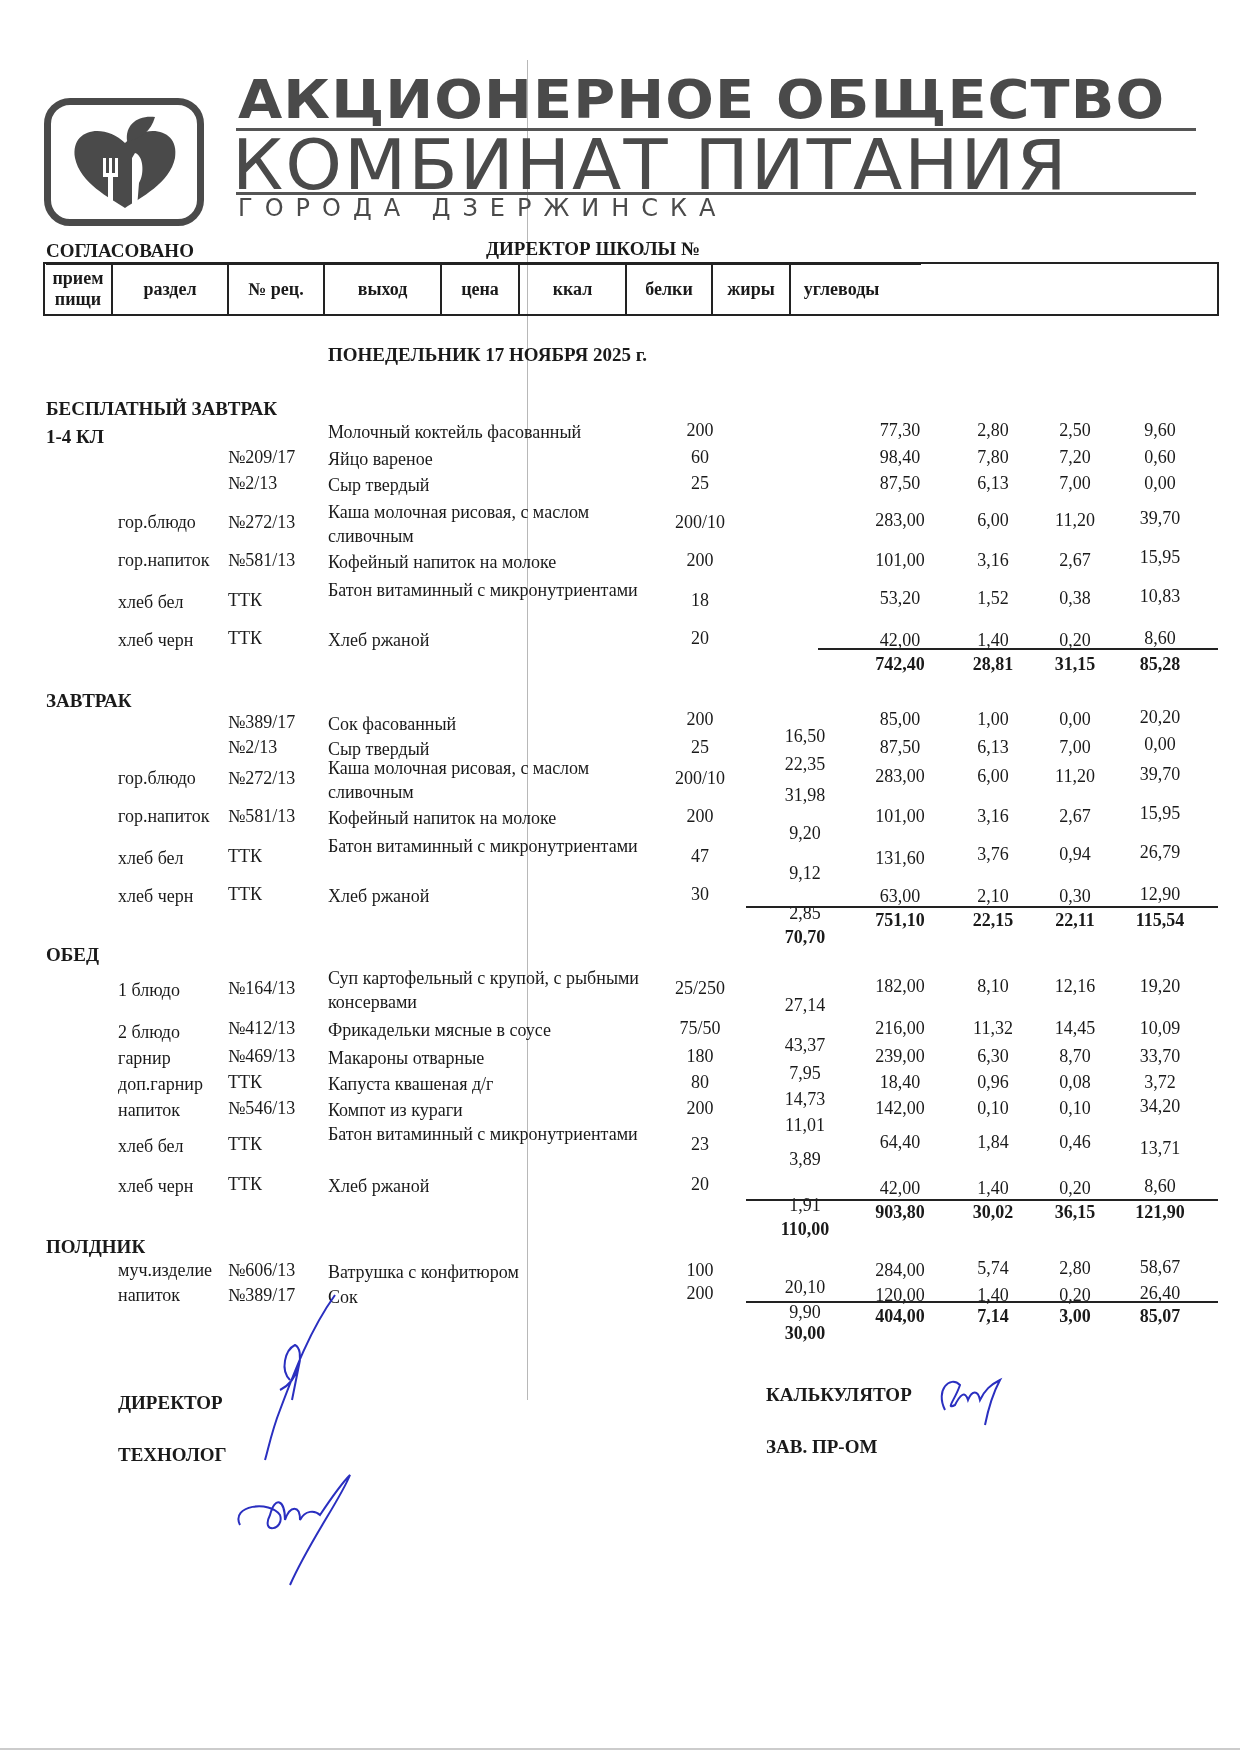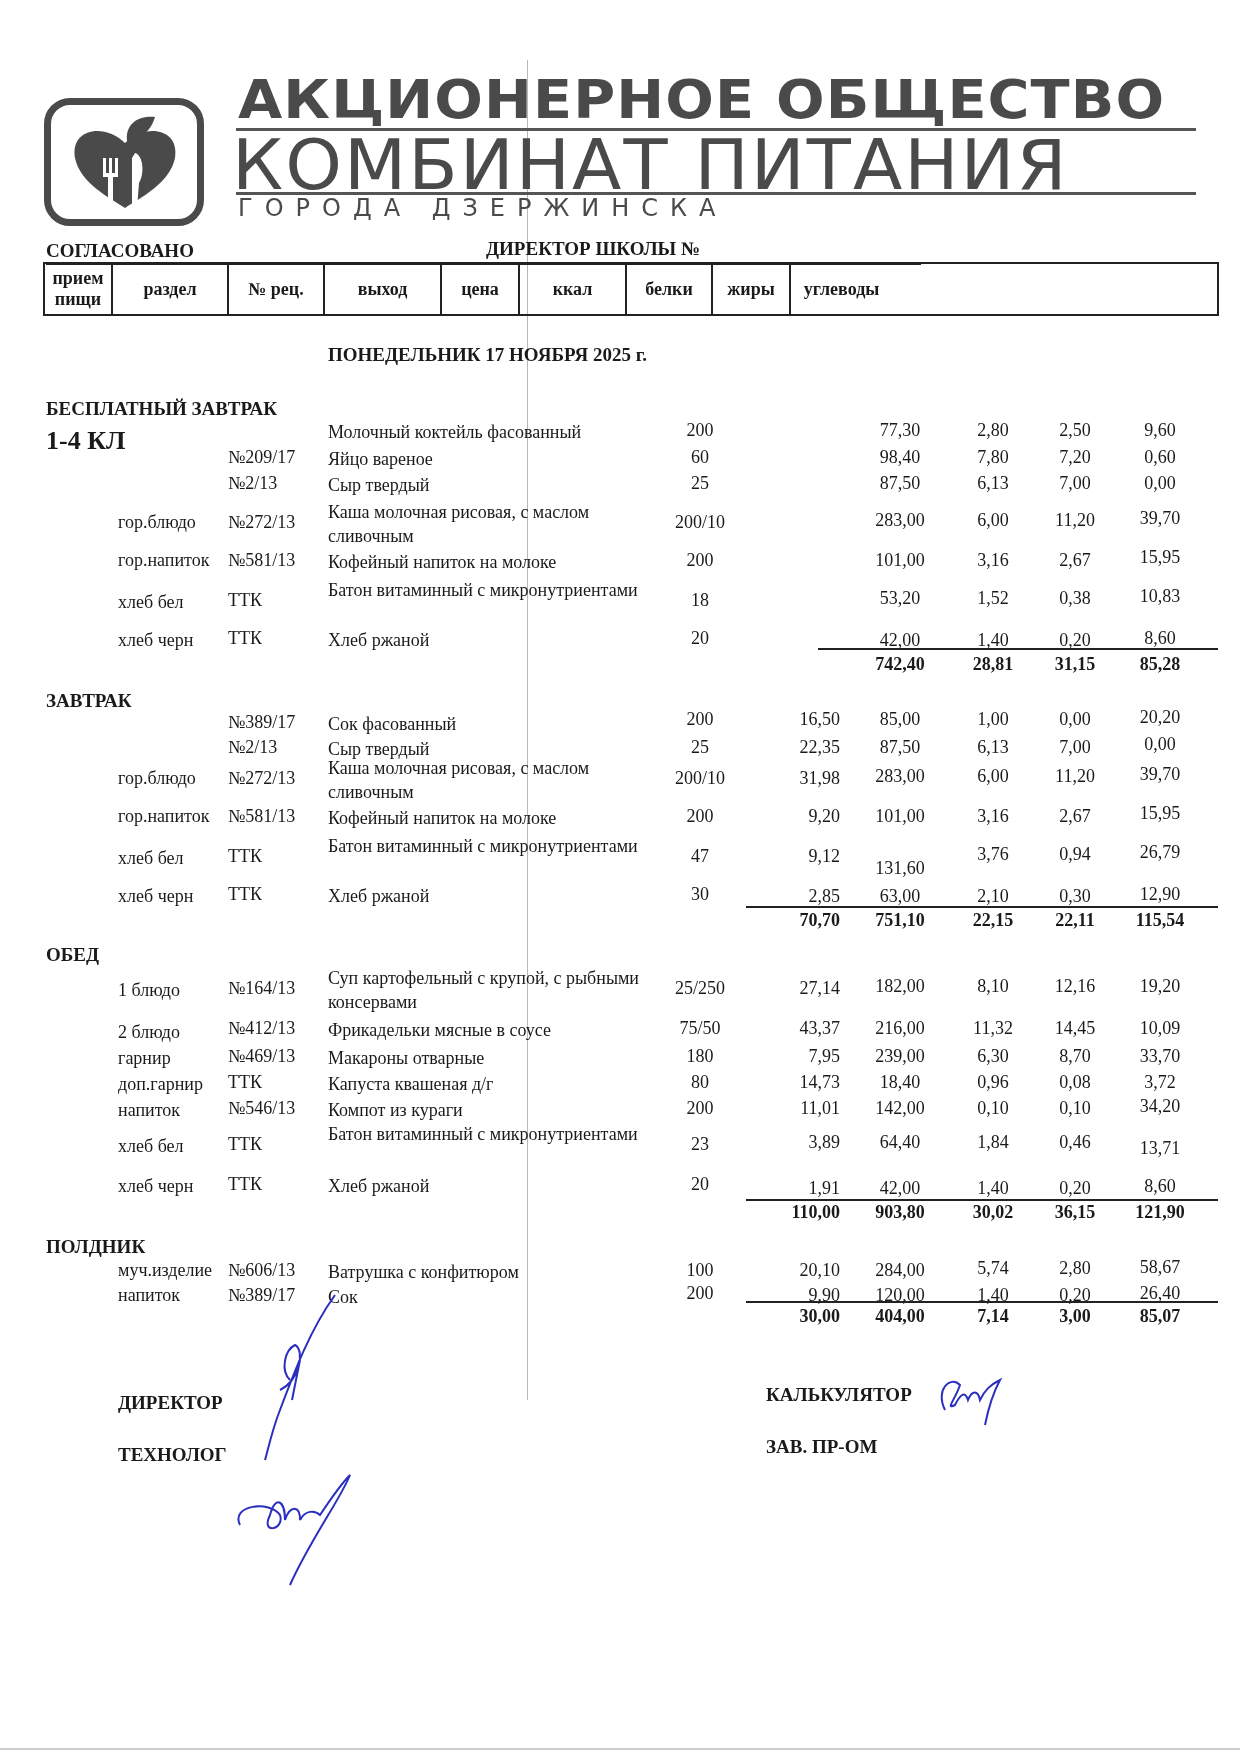--- a/index.html
+++ b/index.html
@@ -21,29 +21,29 @@
   .director-school { position:absolute; left:486px; top:238px; font-weight:bold; font-size:19px; }
 
   
   .thead { position:absolute; left:43px; top:262px; width:1176px; height:54px; border:2px solid #222; box-sizing:border-box; display:flex; }
   .thead .th { border-right:2px solid #222; display:flex; align-items:center; justify-content:center; text-align:center; font-weight:bold; font-size:18px; line-height:21px; box-sizing:border-box; }
   .thead .th:last-child { border-right:none; }
 
   .day-title { position:absolute; left:328px; top:344px; font-weight:bold; font-size:19px; }
 
   .sec-title { position:absolute; left:46px; font-weight:bold; font-size:19px; }
-  .sub-title { position:absolute; left:46px; font-weight:bold; font-size:26px; }
+  .sub-title { position:absolute; left:46px; font-weight:bold; font-size:19px; }
 
   .row { position:absolute; left:0; width:1240px; font-size:18px; }
   .cell { position:absolute; white-space:nowrap; }
   .c-section { left:118px; }
   .c-recipe { left:228px; width:96px; text-align:left; }
   .c-dish { left:328px; width:320px; line-height:24px; white-space:normal; }
   .c-yield { left:650px; width:100px; text-align:center; }
-  .c-price { left:770px; width:70px; text-align:right; }
+  .c-price { left:770px; width:70px; text-align:center;margin-top:17px; }
   .c-kcal { left:860px; width:80px; text-align:center; }
   .c-prot { left:958px; width:70px; text-align:center; }
   .c-fat { left:1040px; width:70px; text-align:center; }
   .c-carb { left:1120px; width:80px; text-align:center; }
 
   .total-line { position:absolute; height:2px; background:#222; }
   .totals { position:absolute; left:0; width:1240px; font-size:18px; font-weight:bold; }
 
   .sig-label { position:absolute; font-weight:bold; font-size:19px;text-align:center; }
   .sig { position:absolute; }
@@ -211,21 +211,21 @@
   <span class="cell c-prot">3,16</span>
   <span class="cell c-fat">2,67</span>
   <span class="cell c-carb" style="top:-3px">15,95</span>
 </div>
 <div class="row" style="top:834px">
   <span class="cell c-section" style="top:14px">хлеб бел</span>
   <span class="cell c-recipe" style="top:12px">ТТК</span>
   <span class="cell c-dish">Батон витаминный с микронутриентами</span>
   <span class="cell c-yield" style="top:12px">47</span>
   <span class="cell c-price" style="top:12px">9,12</span>
-  <span class="cell c-kcal" style="top:24px">131,60</span>
+  <span class="cell c-kcal" style="top:14px">131,60</span>
   <span class="cell c-prot" style="top:10px">3,76</span>
   <span class="cell c-fat" style="top:10px">0,94</span>
   <span class="cell c-carb" style="top:8px">26,79</span>
 </div>
 <div class="row" style="top:884px">
   <span class="cell c-section" style="top:2px">хлеб черн</span>
   <span class="cell c-recipe">ТТК</span>
   <span class="cell c-dish">Хлеб ржаной</span>
   <span class="cell c-yield">30</span>
   <span class="cell c-price" style="top:2px">2,85</span>

